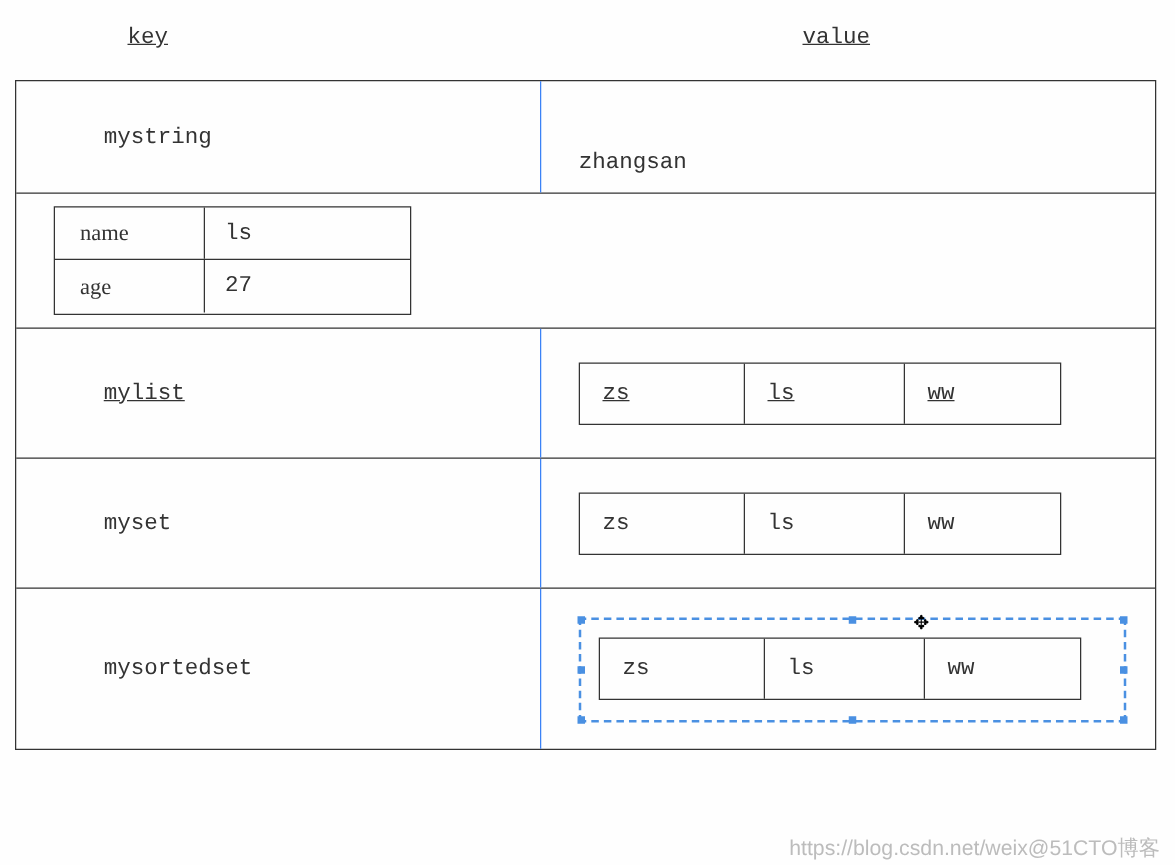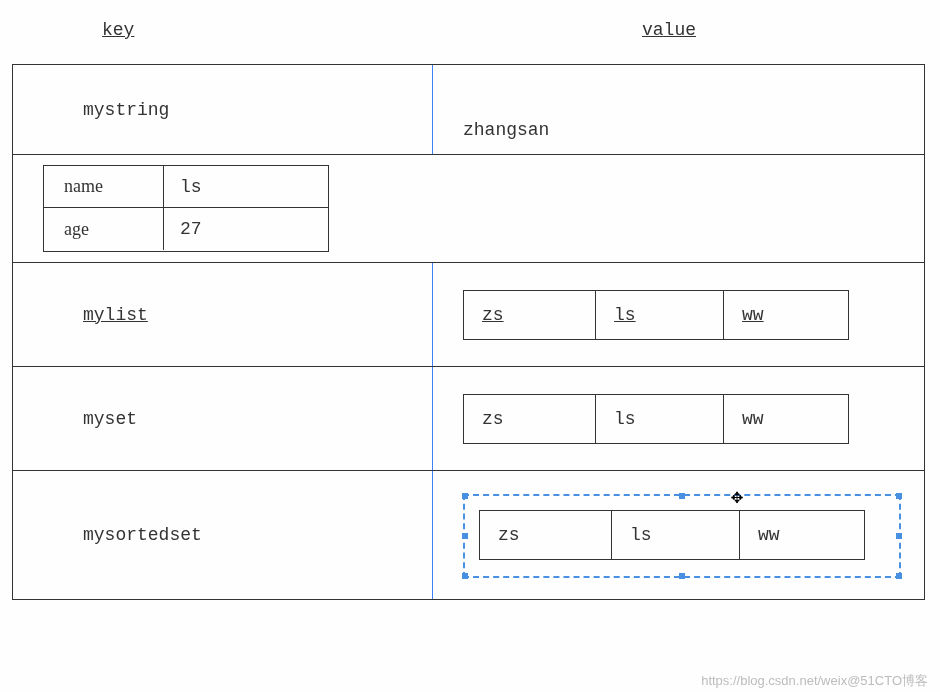--- a/index.html
+++ b/index.html
@@ -130,21 +130,21 @@
     .marker.br { bottom: -3px; right: -3px; }
     .marker.tm { top: -3px; left: 50%; margin-left: -3px; }
     .marker.bm { bottom: -3px; left: 50%; margin-left: -3px; }
     .marker.ml { left: -3px; top: 50%; margin-top: -3px; }
     .marker.mr { right: -3px; top: 50%; margin-top: -3px; }
 
     .watermark {
       position: absolute;
       bottom: 2px;
       right: 12px;
-      font-size: 13px;
+      font-size: 17px;
       color: #bcbcbc;
       font-family: sans-serif;
     }
   </style>
 </head>
 <body>
 
 <div class="header-labels">
   <div class="header-label-key">key</div>
   <div class="header-label-value">value</div>

